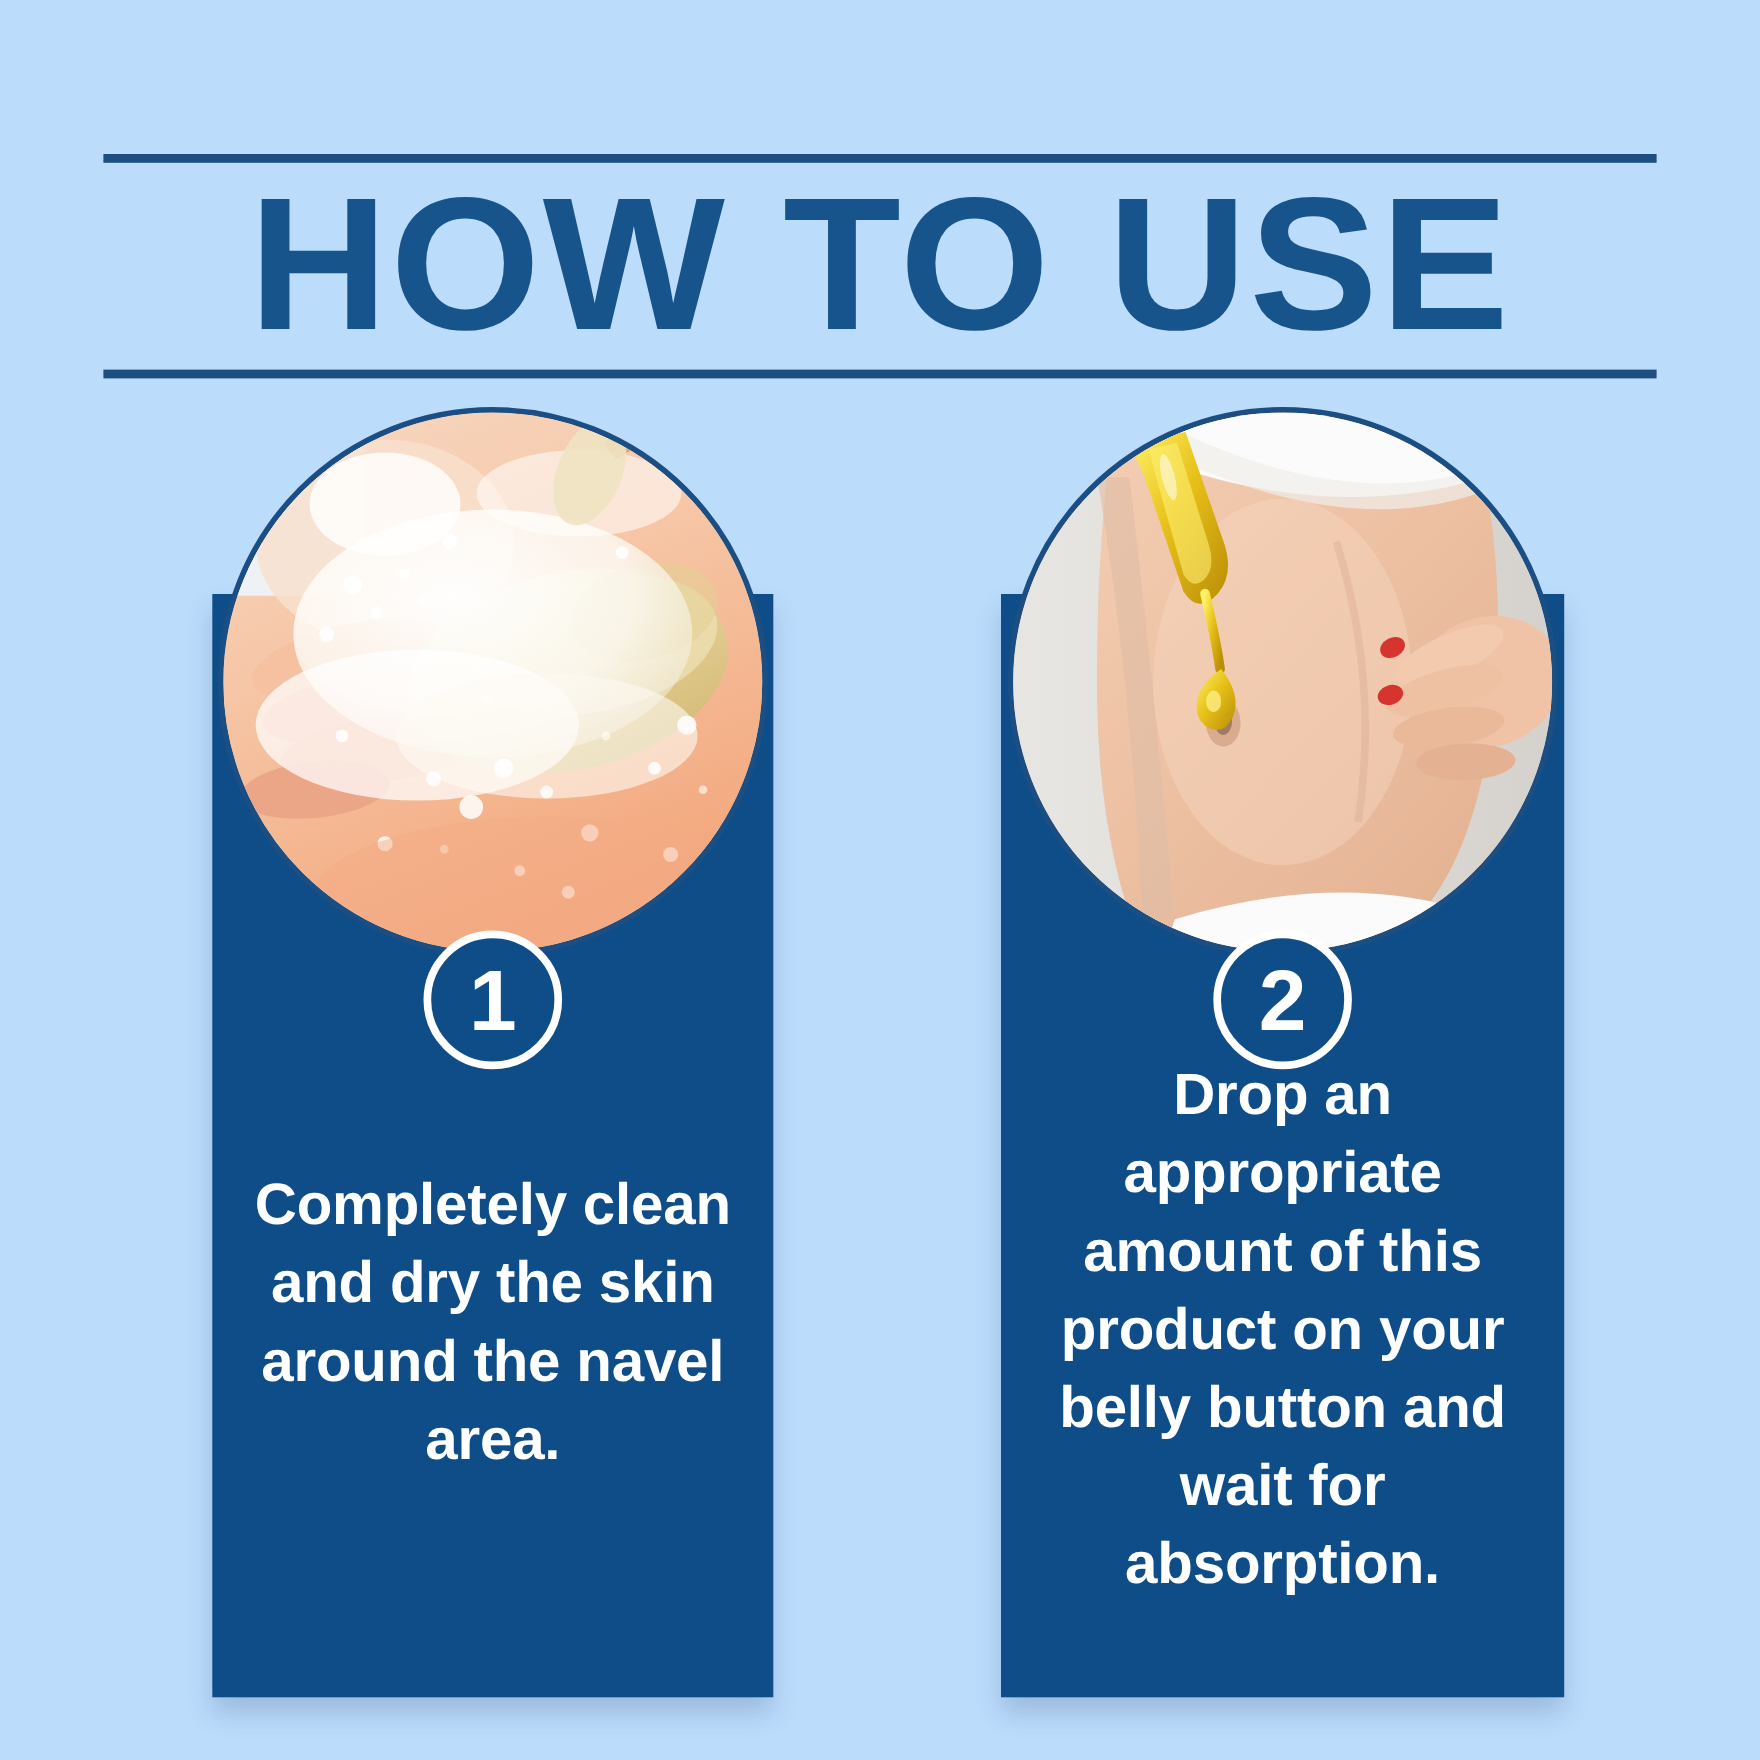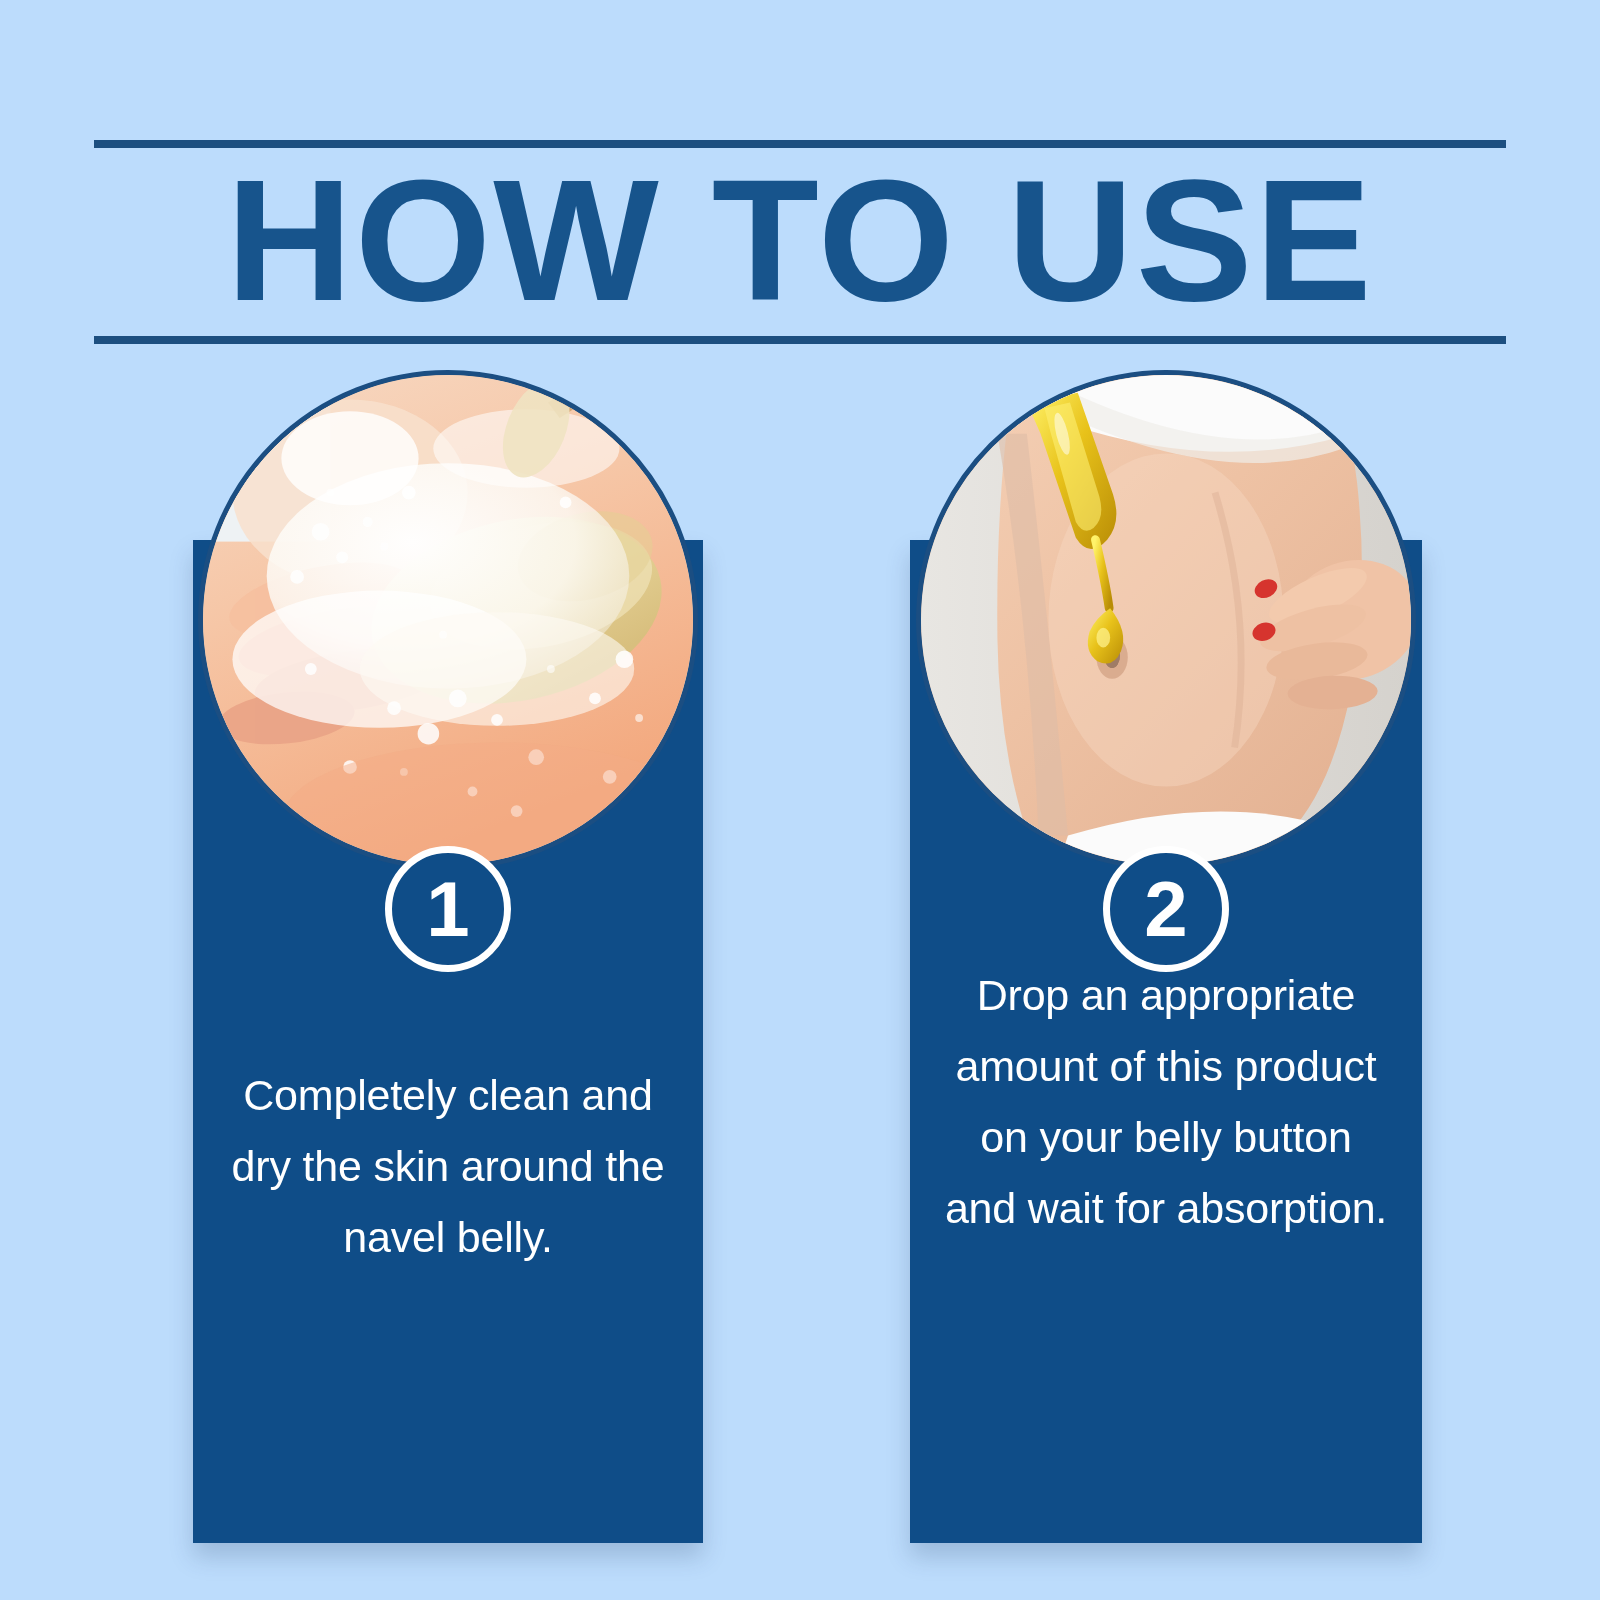--- a/index.html
+++ b/index.html
@@ -102,24 +102,24 @@
     line-height: 112px;
     text-align: center;
     user-select: none;
   }
 
   .step-text {
     position: absolute;
     left: 30px;
     right: 30px;
     color: #ffffff;
-    font-size: 43px;
+    font-size: 53px;
     line-height: 71px;
     text-align: center;
-    font-weight: 400;
+    font-weight: 700;
     letter-spacing: -0.2px;
   }
   .step-1 .step-text { top: 520px; }
   .step-2 .step-text { top: 420px; }
 </style>
 </head>
 <body>
 
 <div class="header">
   <div class="rule rule-top"></div>
@@ -204,21 +204,21 @@
           <path d="M352 28 L392 4 L404 18 L364 44 Z" fill="#c99a5e" opacity="0.75"></path>
           <ellipse cx="340" cy="55" rx="30" ry="52" fill="#f0e3c2" opacity="0.9" transform="rotate(22 340 55)"></ellipse>
 
           <ellipse cx="300" cy="455" rx="220" ry="80" fill="#f3ab85" opacity="0.5"></ellipse>
         </svg>
       </div>
     </div>
 
     <div class="badge">1</div>
 
-    <div class="step-text">Completely clean and dry the skin around the navel belly.</div>
+    <div class="step-text">Completely clean and dry the skin around the navel area.</div>
   </div>
 
   <div class="step step-2">
 
     <div class="photo">
       <div class="photo-inner">
         <svg viewBox="0 0 500 500" preserveAspectRatio="xMidYMid slice" aria-hidden="true">
           <defs>
             <linearGradient id="skin2" x1="0.1" y1="0" x2="0.9" y2="1">
               <stop offset="0%" stop-color="#f3cdb2"></stop>

